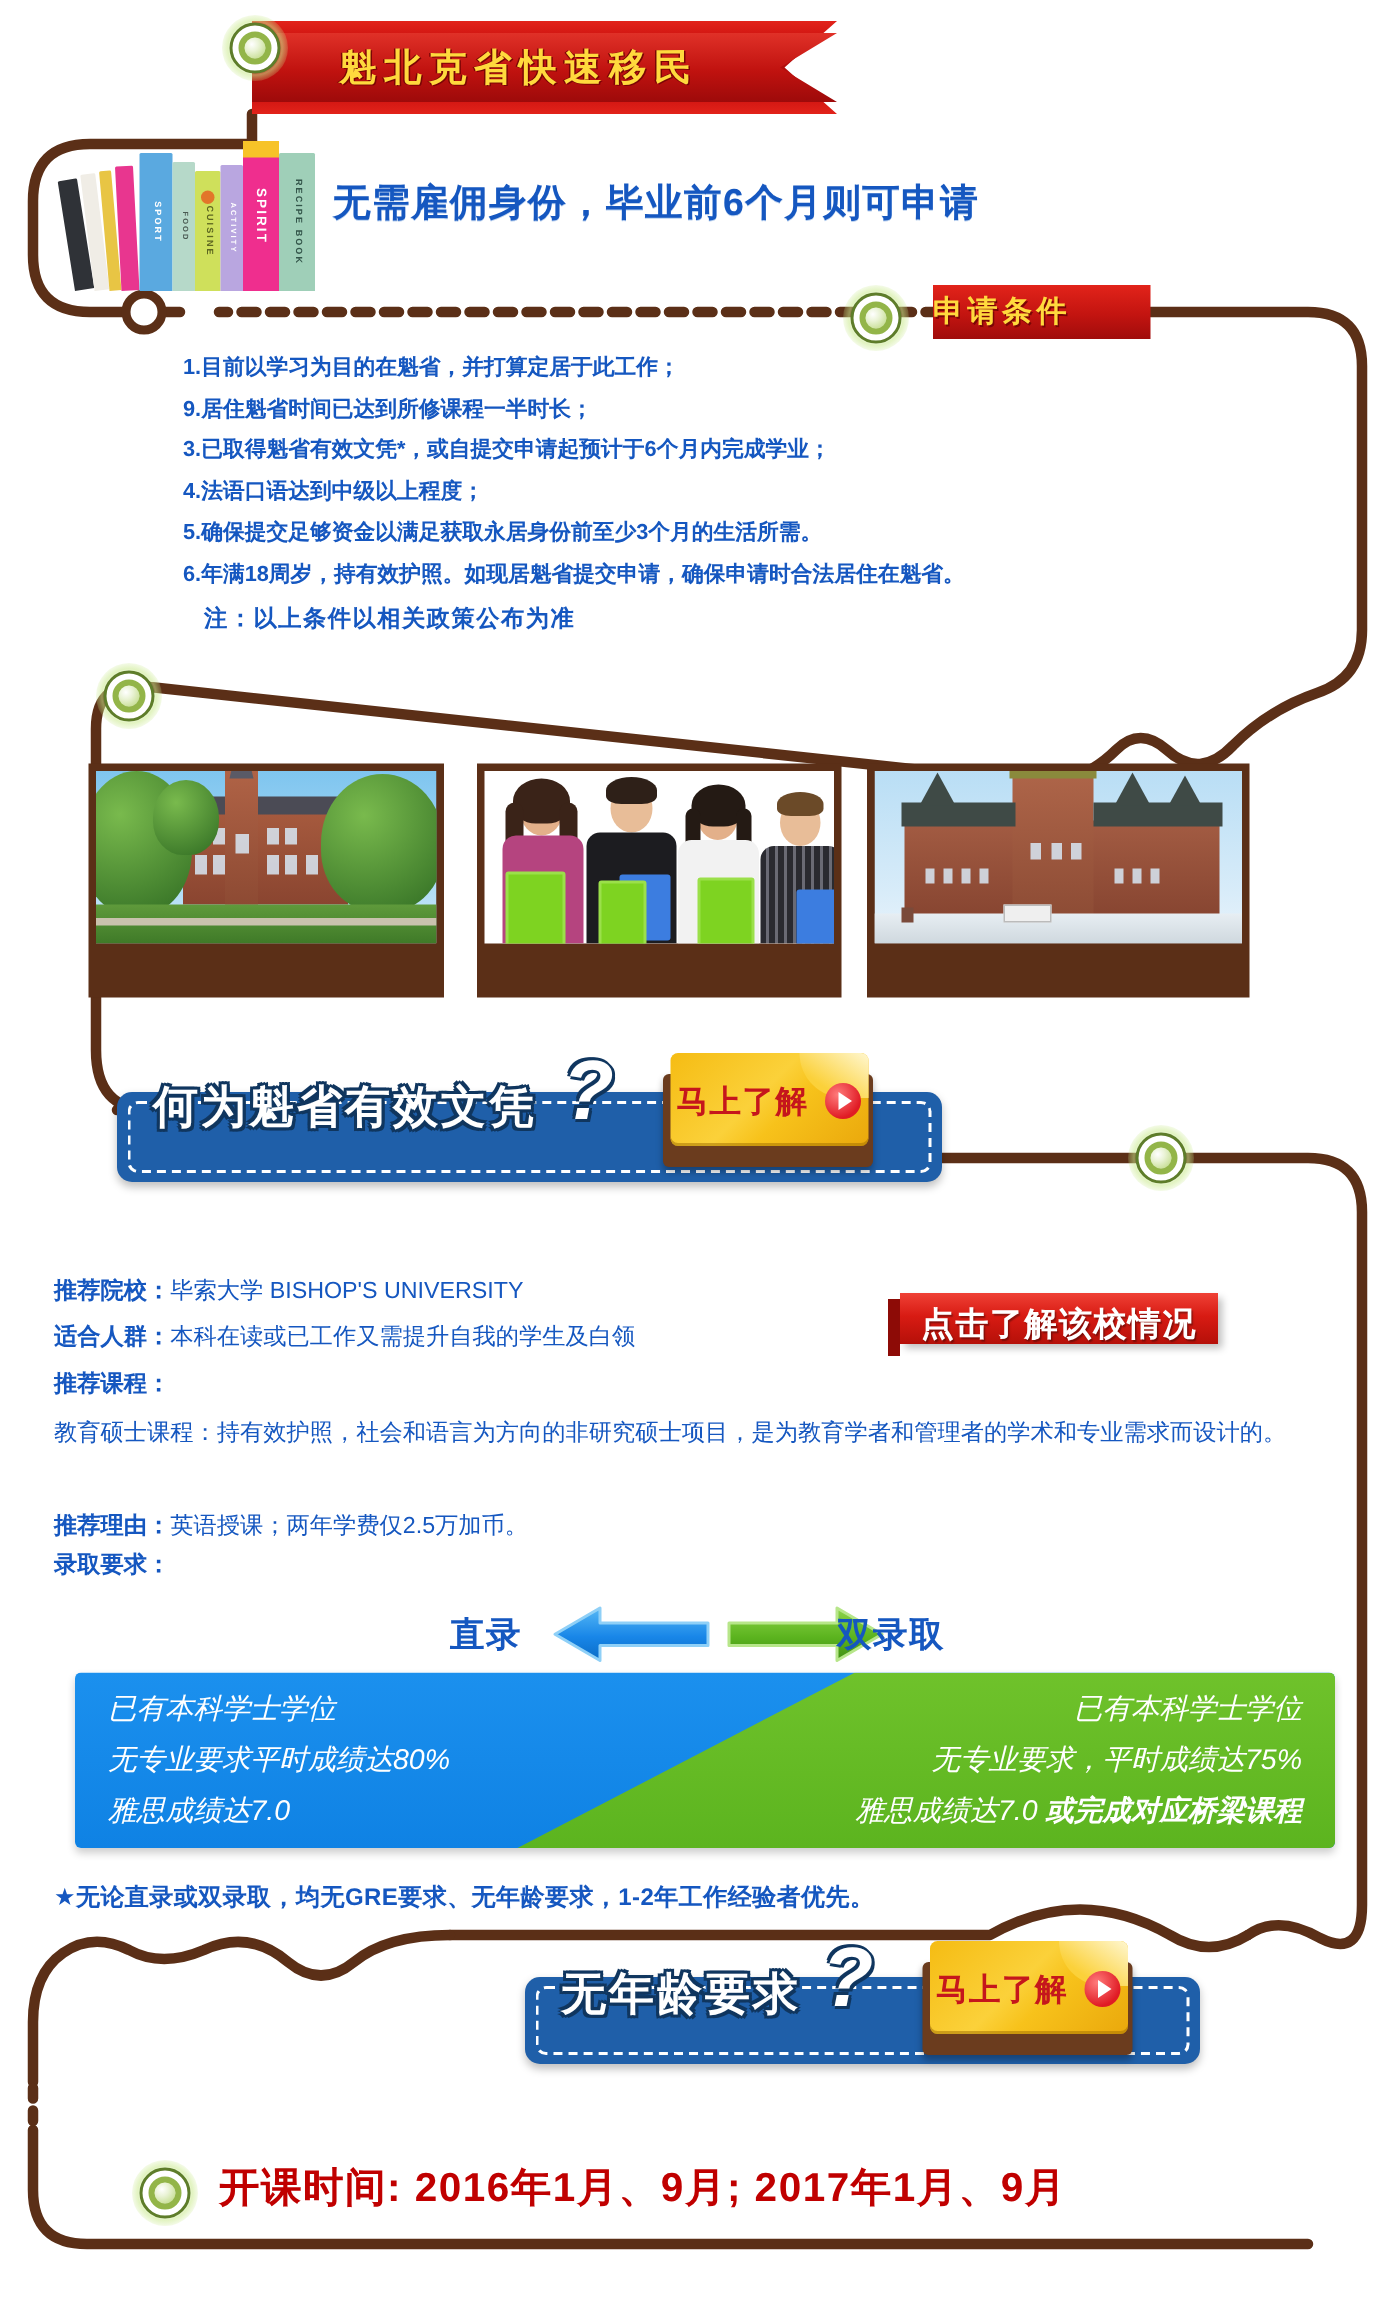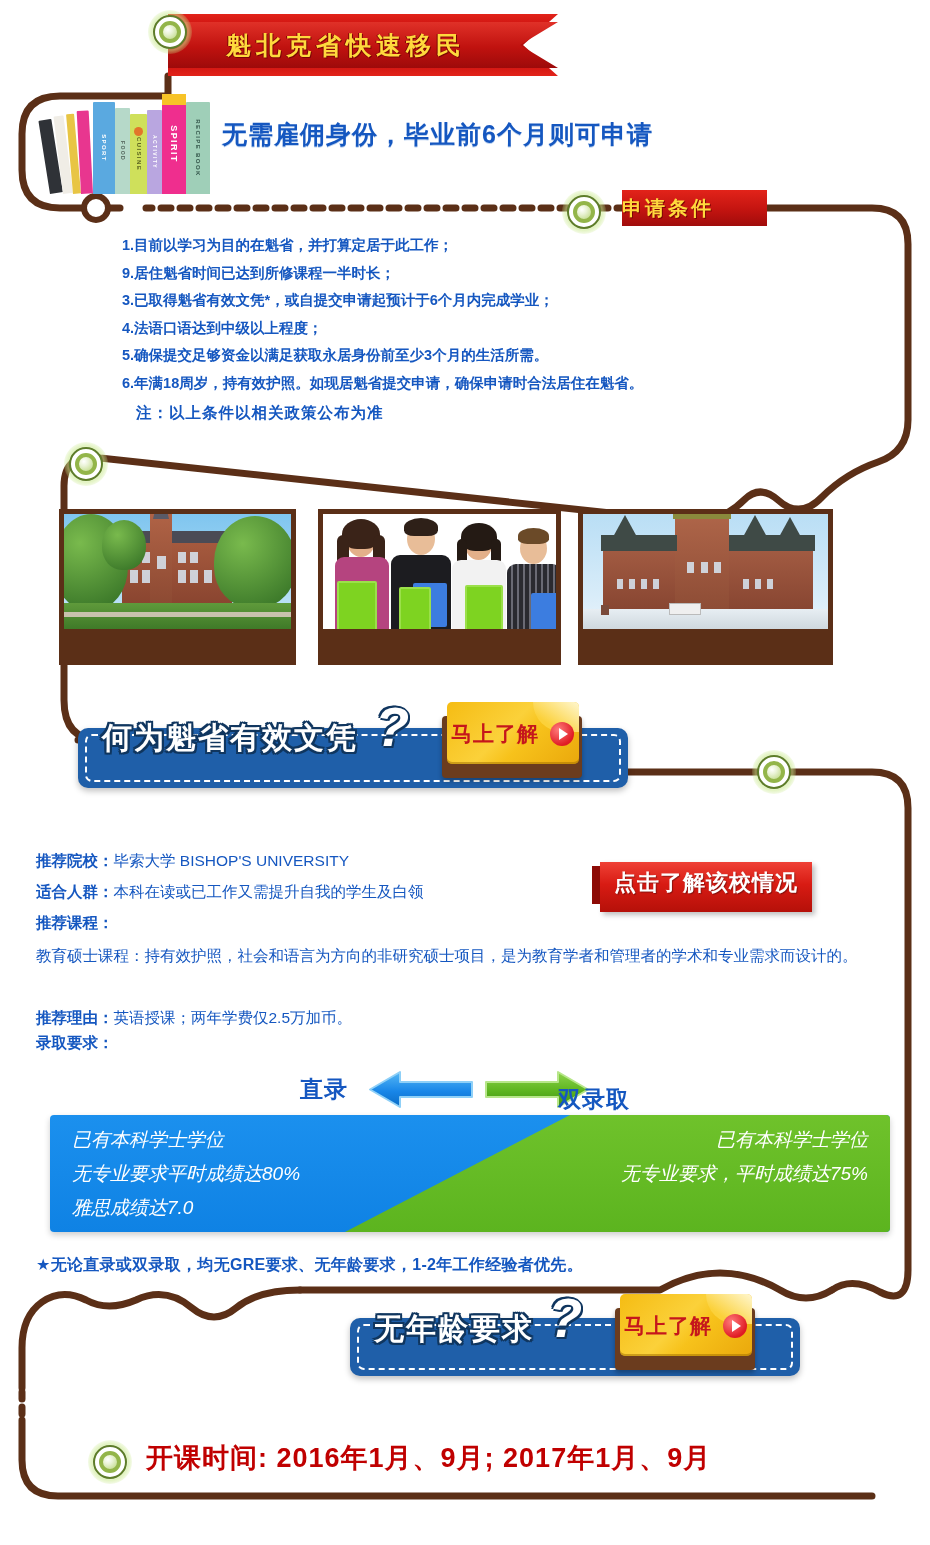--- a/index.html
+++ b/index.html
@@ -99,21 +99,21 @@
       border-top:6px solid transparent;border-bottom:6px solid transparent;border-left:9px solid #fff;}
 
   
   #school{left:36px;top:845px;width:560px;color:#1557c0;font-size:15.5px;line-height:31px;}
   #school b{font-weight:bold;}
   #school .plain{font-weight:normal;}
   #schoolDesc{left:36px;top:940px;width:830px;color:#1557c0;font-size:15.5px;line-height:31px;font-weight:normal;}
   #schoolWhy{left:36px;top:1002px;width:600px;color:#1557c0;font-size:15.5px;line-height:31px;}
   #schoolReq{left:36px;top:1033px;color:#1557c0;font-size:15.5px;font-weight:bold;}
 
-  #tag2{left:600px;top:862px;width:212px;height:50px;
+  #tag2{left:600px;top:862px;width:212px;height:34px;
       background:linear-gradient(180deg,#ef4136 0%,#d81b13 45%,#b51009 100%);
       color:#fff;font-size:22px;font-weight:bold;letter-spacing:1px;text-align:center;line-height:42px;
       text-shadow:1px 1px 1px rgba(0,0,0,.35);box-shadow:3px 3px 5px rgba(0,0,0,.25);}
   #tag2:before{content:"";position:absolute;left:-8px;top:4px;width:8px;height:38px;background:#8d0b06;}
 
   
   #arrowrow{left:300px;top:1068px;width:350px;height:42px;}
   .arlabel{position:absolute;color:#1557c0;font-size:23px;font-weight:bold;letter-spacing:1px;}
 
   
@@ -350,34 +350,35 @@
     <svg style="position:absolute;left:182px;top:0;" width="110" height="42" viewBox="0 0 110 42">
       <defs>
           <linearGradient id="gg" x1="0" y1="0" x2="0" y2="1">
         <stop offset="0%" stop-color="#8ed44a"></stop>
             <stop offset="55%" stop-color="#5cb41f"></stop>
             <stop offset="100%" stop-color="#3f8f12"></stop>
       </linearGradient>
         </defs>
       <path d="M76,4 L76,14 L4,14 L4,29 L76,29 L76,39 L106,21.5 Z" fill="url(#gg)" stroke="#b7e68a" stroke-width="2" stroke-linejoin="round"></path>
     </svg>
-    <span class="arlabel" style="left:258px;top:16px;">双录取</span>
+    <span class="arlabel" style="left:258px;top:6px;">双录取</span>
   </div>
 
   <div class="abs" id="reqpanel">
     <div id="reqBlue"></div>
     <div id="reqGreen"></div>
     <div class="reqcol" id="reqLeft">
       <div>已有本科学士学位</div>
       <div>无专业要求平时成绩达80%</div>
       <div>雅思成绩达7.0</div>
     </div>
     <div class="reqcol" id="reqRight">
       <div>已有本科学士学位</div>
       <div>无专业要求，平时成绩达75%</div>
+      <div><span>雅思成绩达7.0 </span><span class="bold">或完成对应桥梁课程</span></div>
     </div>
   </div>
 
   <div class="abs" id="starnote">★无论直录或双录取，均无GRE要求、无年龄要求，1-2年工作经验者优先。</div>
 
   <div class="bbanner" style="left:350px;top:1318px;width:450px;height:58px;">
     <div class="dash"></div>
   </div>
   <div class="btext" style="left:374px;top:1309px;">无年龄要求</div>
   <div class="qmark" style="left:548px;top:1285px;">?</div>

